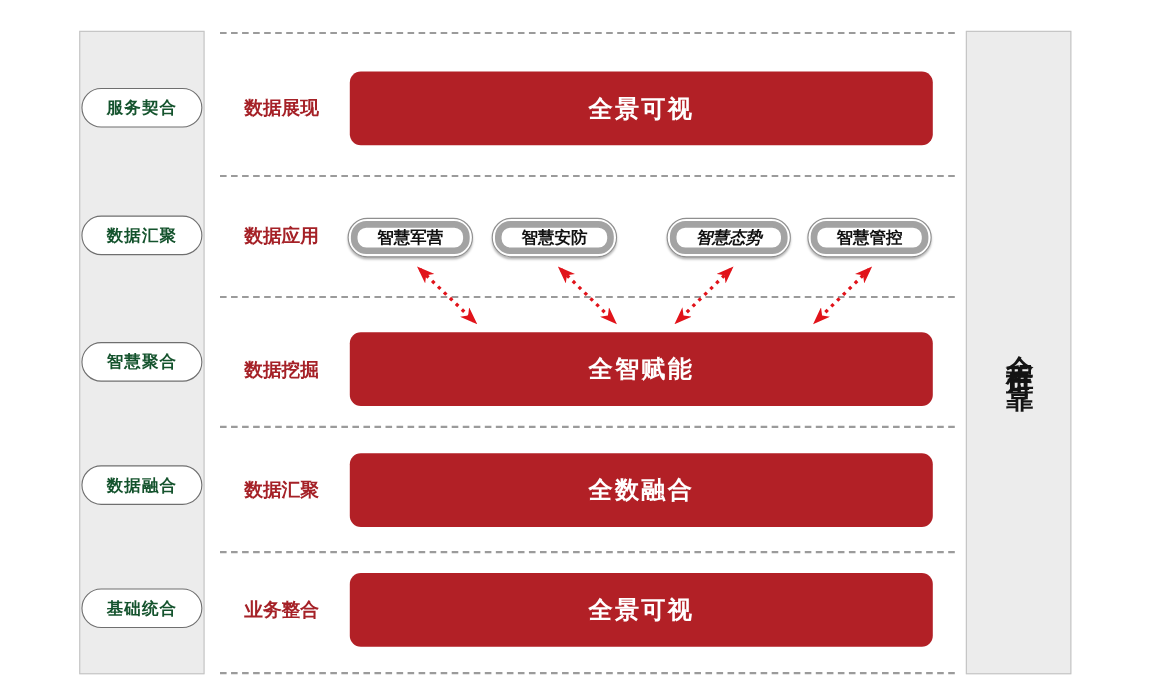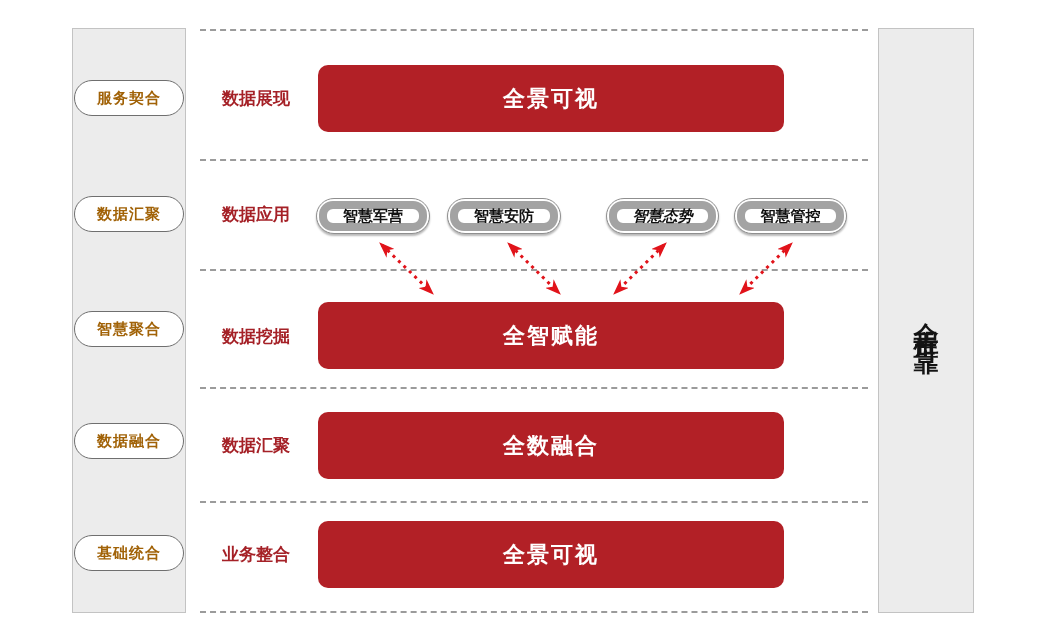--- a/index.html
+++ b/index.html
@@ -33,21 +33,21 @@
     width: 110px;
     height: 36px;
     background: #ffffff;
     border: 1px solid #6f6f6f;
     border-radius: 18px;
     display: flex;
     align-items: center;
     justify-content: center;
     font-size: 15px;
     font-weight: bold;
-    color: #a16207;
+    color: #14532d;
     letter-spacing: 1px;
     white-space: nowrap;
   }
   .rp1 { top: 51px; }
   .rp2 { top: 167px; }
   .rp3 { top: 282px; }
   .rp4 { top: 394px; }
   .rp5 { top: 506px; }
 
   .vertical-title {
@@ -89,21 +89,21 @@
   .rl1 { top: 89px; }
   .rl2 { top: 205px; }
   .rl3 { top: 327px; }
   .rl4 { top: 436px; }
   .rl5 { top: 545px; }
 
   
   .red-bar {
     position: absolute;
     left: 318px;
-    width: 466px;
+    width: 530px;
     height: 67px;
     background: #b22026;
     border-radius: 10px;
     display: flex;
     align-items: center;
     justify-content: center;
     color: #ffffff;
     font-size: 22px;
     font-weight: bold;
     letter-spacing: 2px;
@@ -120,21 +120,21 @@
     height: 36px;
     background: #ffffff;
     border: 1px solid #8f8f8f;
     border-radius: 18px;
     padding: 2px;
     box-shadow: 0 2px 2px rgba(0,0,0,0.28);
   }
   .app-pill-inner {
     width: 100%;
     height: 100%;
-    border: 8px solid #a3a3a3;
+    border: 6px solid #a3a3a3;
     border-radius: 14px;
     display: flex;
     align-items: center;
     justify-content: center;
     font-size: 15px;
     font-weight: bold;
     color: #111111;
     white-space: nowrap;
   }
   .ap1 { left: 316px; width: 114px; }

